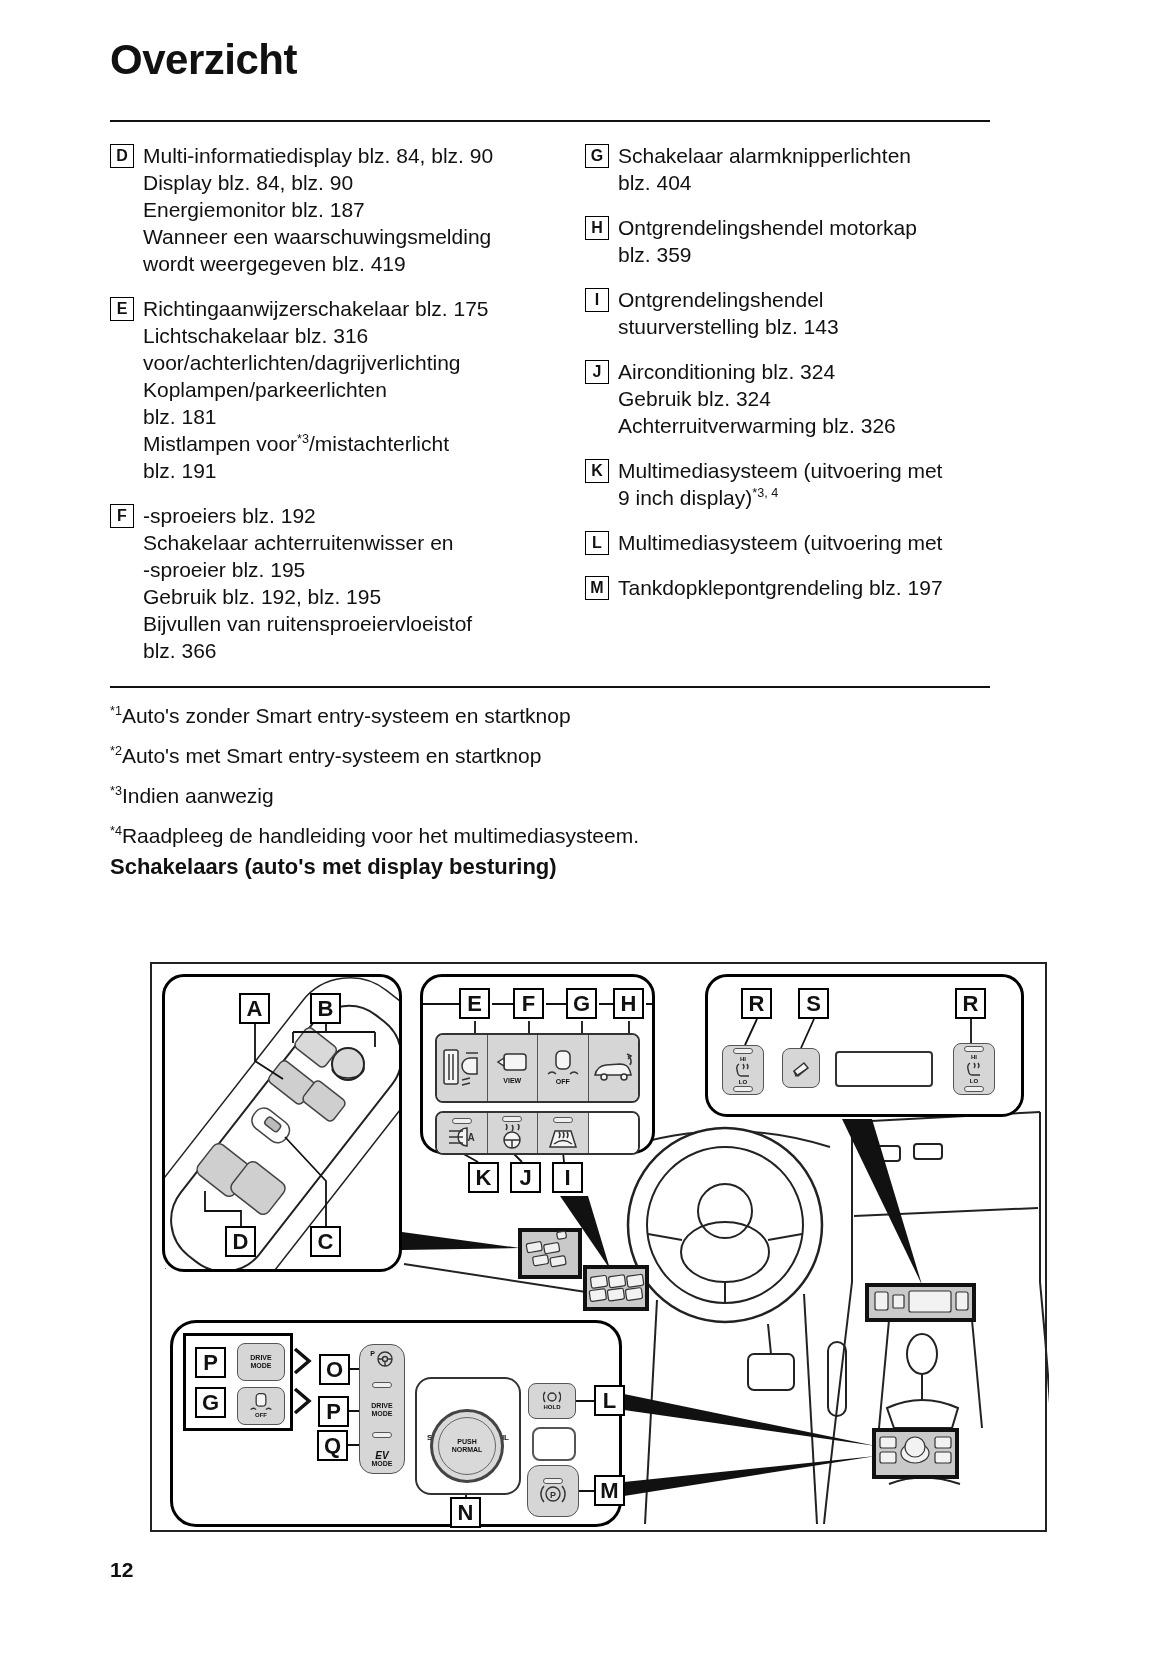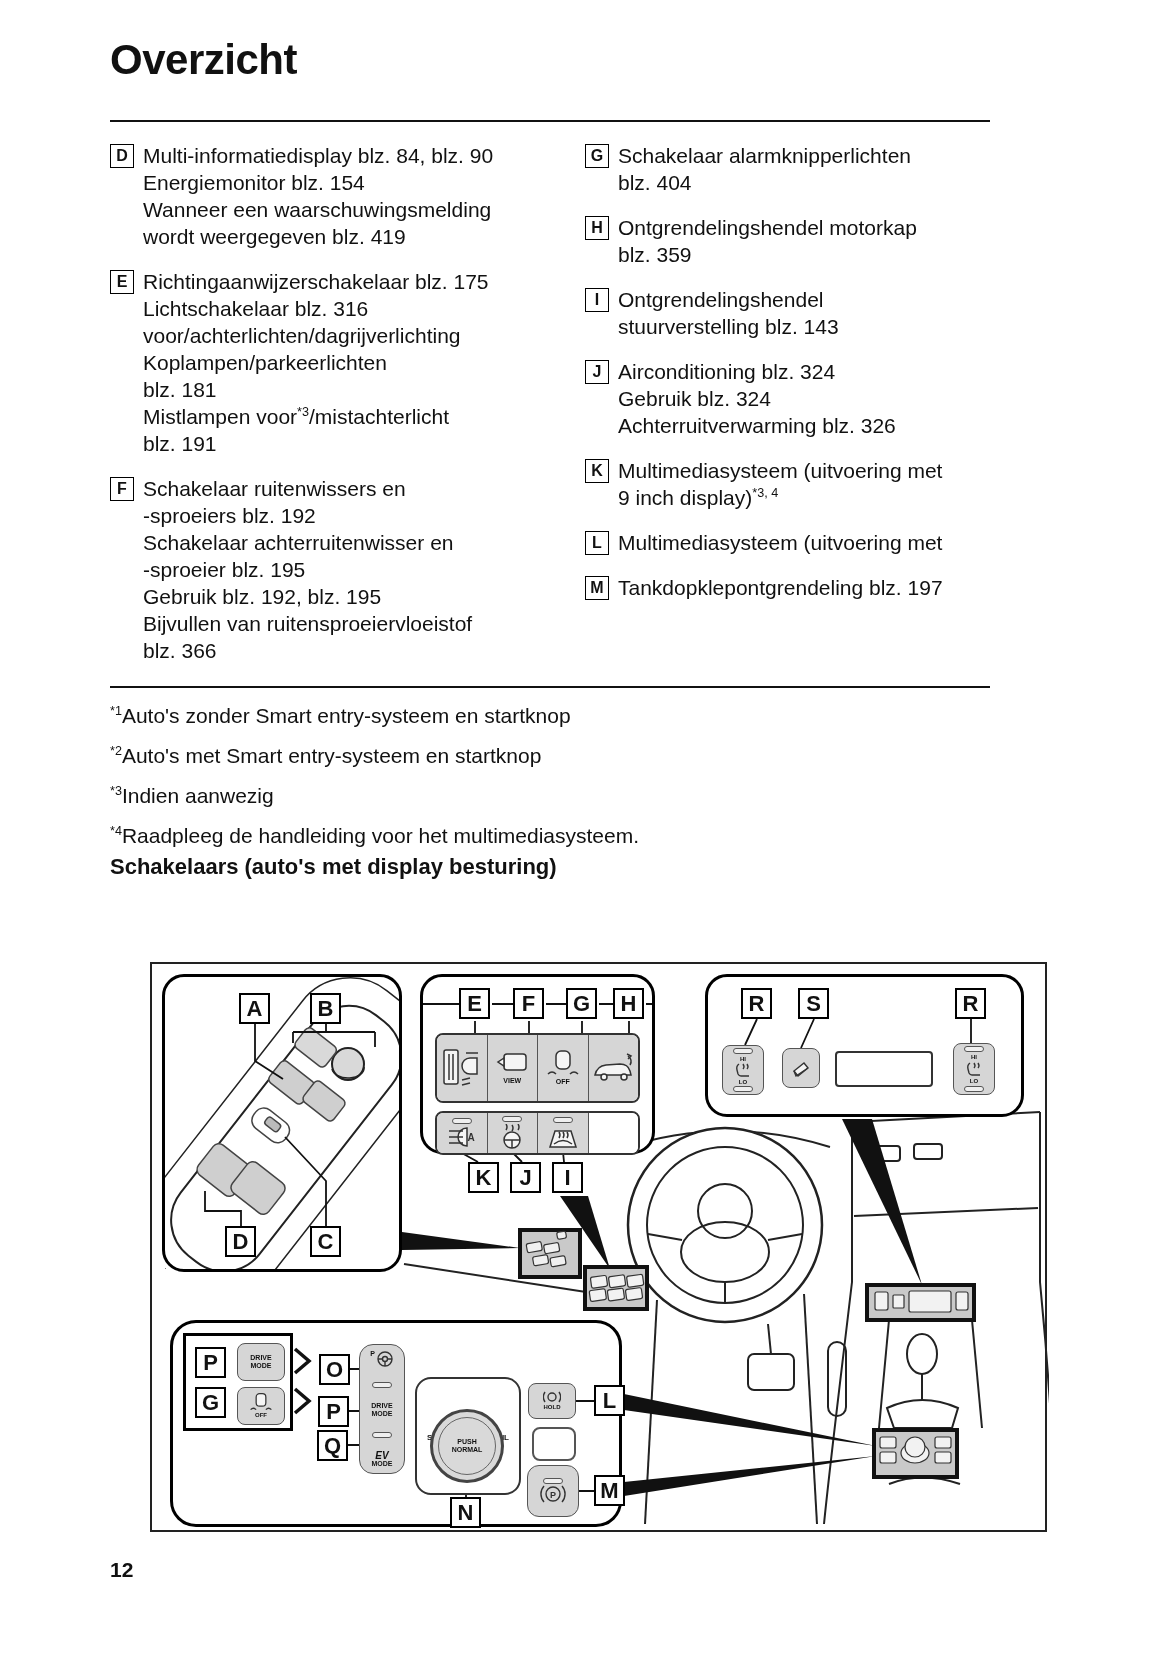--- a/index.html
+++ b/index.html
@@ -75,41 +75,41 @@
 <div class="page">
 
   <div class="title">Overzicht</div>
   <div class="rule rule1"></div>
 
   <div class="col col-left">
       <div class="legend-item">
         <span class="letterbox">D</span>
         <div class="legend-lines">
           <div>Multi-informatiedisplay blz. 84, blz. 90</div>
-          <div>Energiemonitor blz. 154</div>
+          <div>Display blz. 84, blz. 90</div>
+          <div>Energiemonitor blz. 187</div>
           <div>Wanneer een waarschuwingsmelding</div>
           <div>wordt weergegeven blz. 419</div>
         </div>
       </div>
       <div class="legend-item">
         <span class="letterbox">E</span>
         <div class="legend-lines">
           <div>Richtingaanwijzerschakelaar blz. 175</div>
           <div>Lichtschakelaar blz. 316</div>
           <div>voor/achterlichten/dagrijverlichting</div>
           <div>Koplampen/parkeerlichten</div>
           <div>blz. 181</div>
           <div>Mistlampen voor<sup>*3</sup>/mistachterlicht</div>
           <div>blz. 191</div>
         </div>
       </div>
       <div class="legend-item">
         <span class="letterbox">F</span>
         <div class="legend-lines">
-          <div>Schakelaar ruitenwissers en</div>
           <div>-sproeiers blz. 192</div>
           <div>Schakelaar achterruitenwisser en</div>
           <div>-sproeier blz. 195</div>
           <div>Gebruik blz. 192, blz. 195</div>
           <div>Bijvullen van ruitensproeiervloeistof</div>
           <div>blz. 366</div>
         </div>
       </div>
     </div>
   <div class="col col-right">

